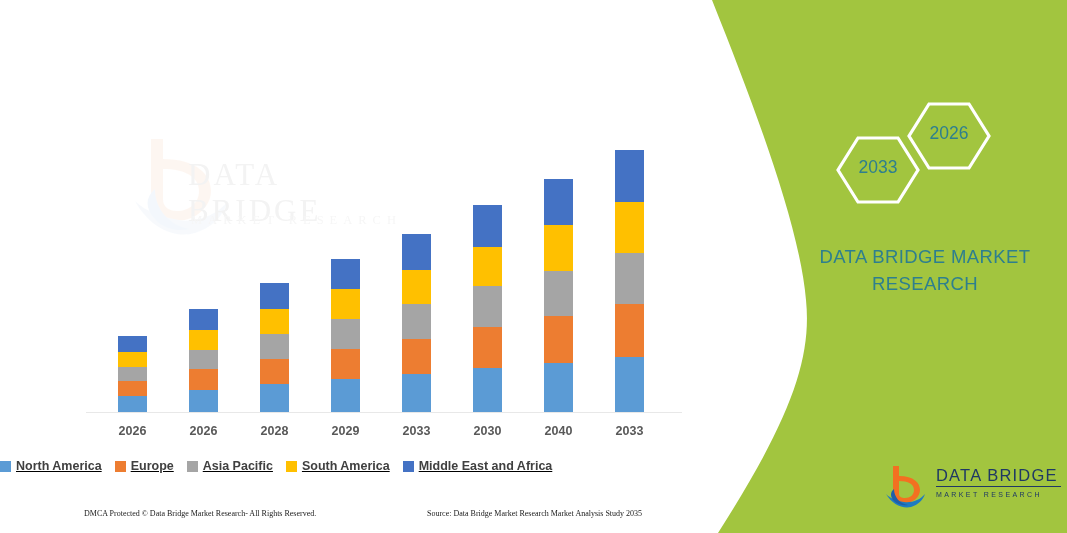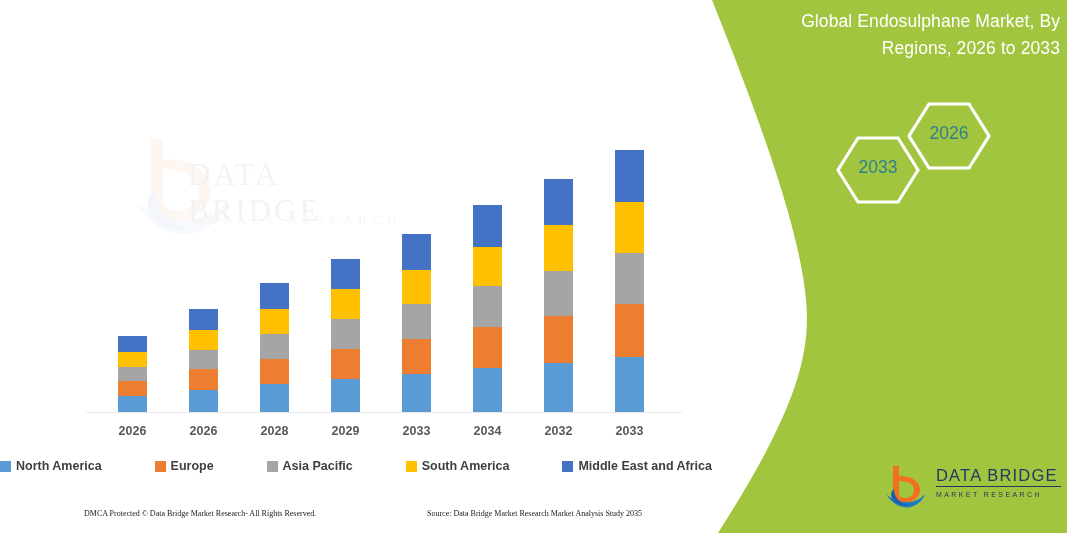--- a/index.html
+++ b/index.html
@@ -80,21 +80,21 @@
     background:#E8E8E8;
   }
   .xlabels{position:absolute;left:0;top:424px;width:712px;height:20px;}
   .xlab{
     position:absolute;width:60px;text-align:center;
     color:#595959;font-size:12.5px;font-weight:bold;
   }
 
   .legend{
     position:absolute;left:0;top:455px;width:712px;height:22px;
-    display:flex;justify-content:space-between;align-items:center;gap:13px;
+    display:flex;justify-content:flex-start;align-items:center;gap:13px;text-decoration:underline;
   }
   .lg-item{display:flex;align-items:center;gap:5px;}
   .lg-sw{width:11px;height:11px;display:block;}
   .lg-tx{color:#404040;font-size:12.5px;font-weight:bold;white-space:nowrap;}
 
   .footer{position:absolute;left:0;top:505px;width:712px;height:22px;}
   .ft{
     position:absolute;color:#1a1a1a;font-size:8px;
     font-family:"Liberation Serif",serif;white-space:nowrap;
   }
@@ -105,35 +105,35 @@
 <body>
 
 <div id="stage">
 
   <div class="green-panel">
     <svg width="1067" height="533" viewBox="0 0 1067 533" xmlns="http://www.w3.org/2000/svg">
       <path d="M 712 0 L 1067 0 L 1067 533 L 718 533 C 790 420 812 360 806 300 C 800 230 760 120 712 0 Z" fill="#A2C53F"></path>
     </svg>
   </div>
 
-  <div class="panel-title">Global Endosulphane Market, By Regions, 2026 to 2033</div>
 
   <div class="hexwrap">
     <svg width="170" height="110" viewBox="0 0 170 110" xmlns="http://www.w3.org/2000/svg">
       <g>
         <polygon points="103,6 143,6 163,38 143,70 103,70 83,38" fill="none" stroke="#ffffff" stroke-width="3.2"></polygon>
       </g>
       <g>
         <polygon points="32,40 72,40 92,72 72,104 32,104 12,72" fill="none" stroke="#ffffff" stroke-width="3.2"></polygon>
       </g>
     </svg>
     <div style="position:absolute;left:85px;top:25px;width:76px;text-align:center;color:#2E7F8E;font-size:17.5px;">2026</div>
     <div style="position:absolute;left:14px;top:59px;width:76px;text-align:center;color:#2E7F8E;font-size:17.5px;">2033</div>
   </div>
 
+  <div class="dbmr-text">DATA BRIDGE MARKET RESEARCH</div>
 
   <div class="logo">
     <div class="logo-mark">
       <svg width="46" height="46" viewBox="0 0 46 46" xmlns="http://www.w3.org/2000/svg">
         <path d="M9 2 L15 2 L15 34 L9 34 Z" fill="#F37021"></path>
         <path d="M15 12 C30 12 36 19 36 26 C36 33 29 39 21 39 C14 39 9 35 9 30 L15 30 C15 33 18 34 21 34 C26 34 30 31 30 26 C30 20 24 17 15 17 Z" fill="#F37021"></path>
         <path d="M2 30 C8 40 18 45 27 43 C34 41 39 36 41 30 C36 36 28 39 20 38 C12 37 6 34 2 30 Z" fill="#1F7BC1"></path>
         <path d="M10 25 C10 33 16 40 24 41 C20 42 14 41 10 37 C6 33 6 28 10 25 Z" fill="#1F5FA8"></path>
       </svg>
     </div>
@@ -217,22 +217,22 @@
       </div>
 
     <div class="axisline"></div>
 
     <div class="xlabels" id="xlabels">
         <div class="xlab" style="left: 102.5px;">2026</div>
         <div class="xlab" style="left: 173.5px;">2026</div>
         <div class="xlab" style="left: 244.5px;">2028</div>
         <div class="xlab" style="left: 315.5px;">2029</div>
         <div class="xlab" style="left: 386.5px;">2033</div>
-        <div class="xlab" style="left: 457.5px;">2034</div>
-        <div class="xlab" style="left: 528.5px;">2032</div>
+        <div class="xlab" style="left: 457.5px;">2030</div>
+        <div class="xlab" style="left: 528.5px;">2040</div>
         <div class="xlab" style="left: 599.5px;">2033</div>
       </div>
 
     <div class="legend" id="legend">
         <div class="lg-item">
           <span class="lg-sw" style="background: rgb(91, 155, 213);"></span>
           <span class="lg-tx">North America</span>
         </div>
         <div class="lg-item">
           <span class="lg-sw" style="background: rgb(237, 125, 49);"></span>

